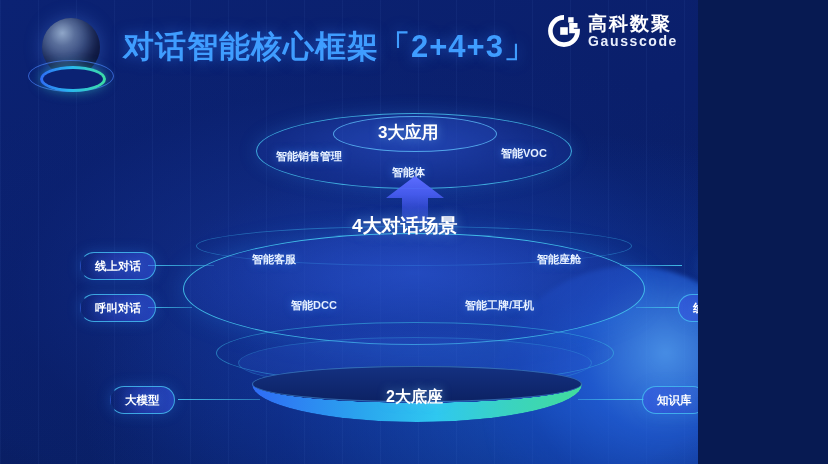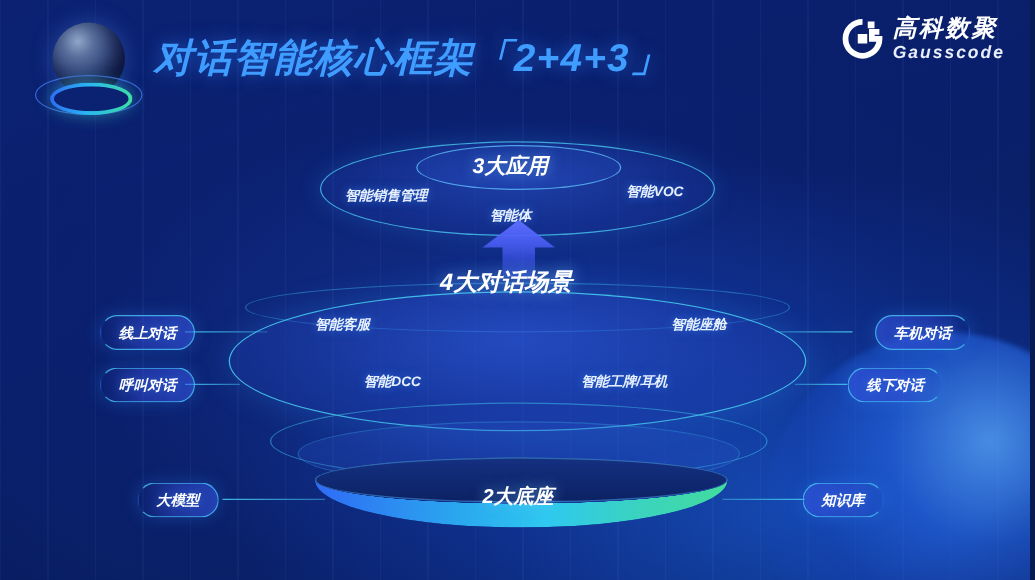--- a/index.html
+++ b/index.html
@@ -4,28 +4,27 @@
 <style>
   html, body {
     margin: 0; padding: 0;
     background: #071a52;
   }
   body {
     font-family: "Liberation Sans", "DejaVu Sans", sans-serif;
   }
   #stage {
     position: relative;
-    width: 824px;
+    width: 698px;
     height: 464px;
     overflow: hidden;
     background:
       radial-gradient(ellipse 700px 420px at 78% 88%, rgba(30,105,235,0.55) 0%, rgba(20,70,200,0.25) 38%, rgba(10,35,120,0.0) 66%),
       radial-gradient(ellipse 560px 330px at 50% 62%, rgba(32,72,190,0.45) 0%, rgba(14,40,130,0.1) 60%, rgba(10,32,112,0) 80%),
       linear-gradient(160deg, #0b2273 0%, #0a1f6b 45%, #08205f 100%);
-    font-style: italic;
   }
   
   .gridlines {
     position: absolute; inset: 0;
     background-image: repeating-linear-gradient(90deg,
         rgba(120,170,255,0.055) 0px,
         rgba(120,170,255,0.055) 1px,
         rgba(0,0,0,0) 1px,
         rgba(0,0,0,0) 38px);
     pointer-events: none;

